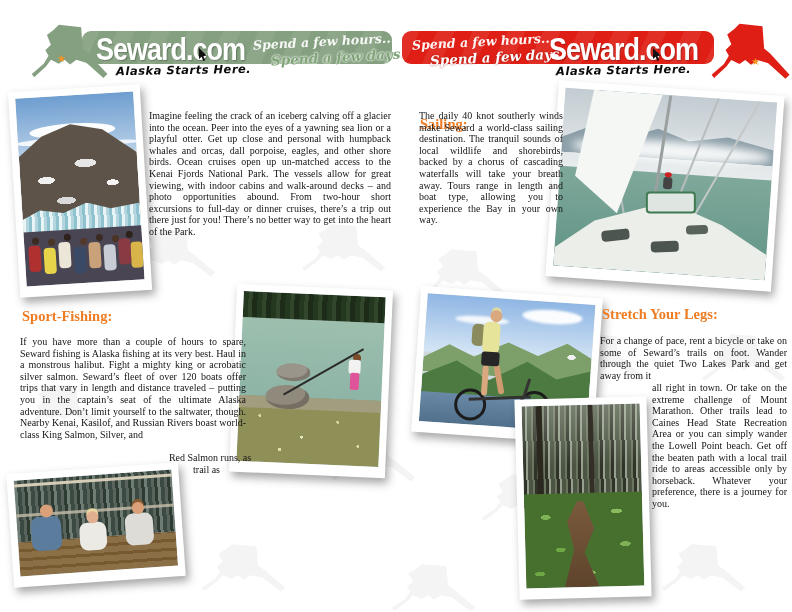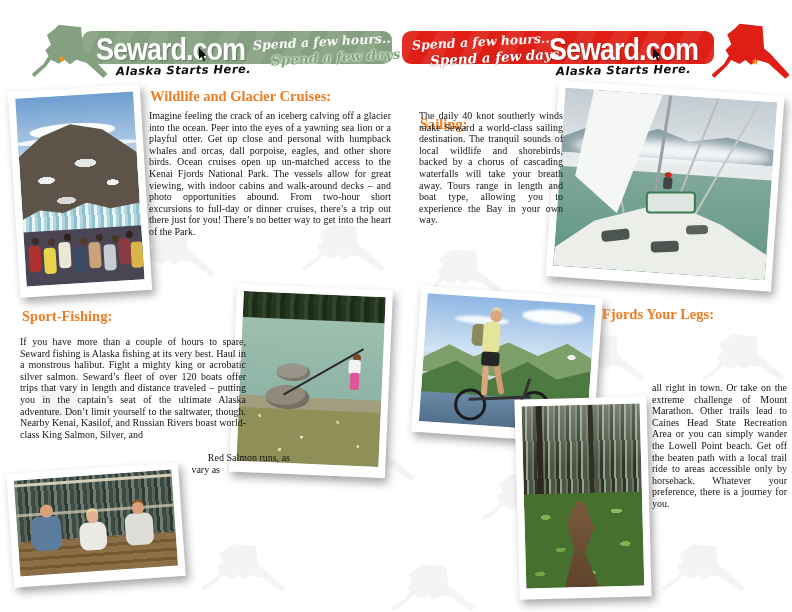--- a/index.html
+++ b/index.html
@@ -38,21 +38,21 @@
   .slogan-l{left:116px;top:63px;transform:rotate(-1deg);}
   .slogan-r{left:556px;top:63px;transform:rotate(-1deg);}
   .cursor{position:absolute;z-index:6;width:10px;height:14px;}
   .cursor-l{left:198px;top:48px;}
   .cursor-r{left:652px;top:48px;}
   
   .title{position:absolute;z-index:3;font-weight:bold;font-size:14.5px;color:#ee7c23;white-space:nowrap;}
   .body{position:absolute;z-index:3;font-size:10px;line-height:11.6px;text-align:justify;}
   .t-cruises{left:150px;top:88px;}  .b-cruises{left:149px;top:110px;width:242px;}
   .t-fishing{left:22px;top:308px;}  .b-fishing1{left:20px;top:336px;width:226px;}
-  .b-fishwrap1{left:162px;top:452px;width:128px;text-align:right;}
+  .b-fishwrap1{left:146px;top:452px;width:128px;text-align:center;}
   .b-fishwrap2{left:150px;top:464px;width:70px;text-align:right;}
   .b-fishing2{left:186px;top:476px;width:203px;}
   .t-sailing{left:420px;top:88px;margin-top:28px;}  .b-sailing{left:419px;top:110px;width:144px;}
   .t-legs{left:602px;top:306px;}    .b-legs1{left:600px;top:335px;width:187px;}
   .b-legs2{left:652px;top:382px;width:135px;}
   
   .pol{position:absolute;background:#fff;padding:7px 7px 11px 7px;
        box-shadow:3px 5px 9px rgba(60,60,60,.45);z-index:2;}
   .ph{position:relative;overflow:hidden;background:#cfd8dc;}
   .abs{position:absolute;}
@@ -220,40 +220,39 @@
       </svg>
   </div>
   <div class="slogan slogan-r">Alaska Starts Here.</div>
   <div class="alaska alaska-r">
     <svg viewBox="0 0 100 88">
         <path fill="#df1f16" d="M36,6 L64,9 L66,36 L73,42 L97,68 L92,73 L71,54 L58,50 L50,56 L43,50 L36,55 L26,50 L20,58 L5,72 L2,68 L17,55 L23,45 L19,38 L26,31 L21,19 L30,12 Z"></path>
       </svg>
   </div>
   <div class="star star-r">★</div>
 
-  <div class="title t-cruises">Wildlife and Glacier Cruises:</div>
   <div class="body b-cruises">Imagine feeling the crack of an iceberg calving off a glacier into the ocean.  Peer into the eyes of a yawning sea lion or a playful otter.  Get up close and personal with humpback whales and orcas, dall porpoise, eagles, and other shore birds.  Ocean cruises open up un-matched access to the Kenai Fjords National Park.  The vessels allow for great viewing, with indoor cabins and walk-around decks – and photo opportunities abound.  From two-hour short excursions to full-day or dinner cruises, there’s a trip out there just for you!  There’s no better way to get into the heart of the Park.</div>
 
   <div class="pol pol-glacier">
     <div class="ph ph-glacier">
       <div class="abs g-sky"></div>
       <div class="abs g-cloud"></div>
       <div class="abs g-mtn"></div>
       <div class="abs g-ice"></div>
       <div class="abs g-crowd">
         <div class="abs g-heads"></div>
         <div class="abs g-bodies"></div>
       </div>
     </div>
   </div>
 
   <div class="title t-fishing">Sport-Fishing:</div>
   <div class="body b-fishing1">If you have more than a couple of hours to spare, Seward fishing is Alaska fishing at its very best.  Haul in a monstrous halibut.  Fight a mighty king or acrobatic silver salmon.  Seward’s fleet of over 120 boats offer trips that vary in length and distance traveled – putting you in the captain’s seat of the ultimate Alaska adventure.  Don’t limit yourself to the saltwater, though.  Nearby Kenai, Kasilof, and Russian Rivers boast world-class King Salmon, Silver, and</div>
   <div class="body b-fishwrap1">Red Salmon runs, as</div>
-  <div class="body b-fishwrap2">vary as</div>
+  <div class="body b-fishwrap2">trail as</div>
 
   <div class="pol pol-river">
     <div class="ph ph-river">
       <div class="abs r-water"></div>
       <div class="abs r-trees"></div>
       <div class="abs r-bank"></div>
       <div class="abs r-gravel"></div>
       <div class="abs r-rock1"></div>
       <div class="abs r-rock2"></div>
       <div class="abs r-rod"></div>
@@ -295,21 +294,22 @@
       <div class="abs s-deck"></div>
       <div class="abs s-cockpit"></div>
       <div class="abs s-person"></div>
       <div class="abs s-hat"></div>
       <div class="abs s-win1"></div>
       <div class="abs s-win2"></div>
       <div class="abs s-win3"></div>
     </div>
   </div>
 
-  <div class="title t-legs">Fjords Your Legs:</div>
+  <div class="title t-legs">Stretch Your Legs:</div>
+  <div class="body b-legs1">For a change of pace, rent a bicycle or take on some of Seward’s trails on foot.  Wander through the quiet Two Lakes Park and get away from it</div>
   <div class="body b-legs2">all right in town.  Or take on the extreme challenge of Mount Marathon.  Other trails lead to Caines Head State Recreation Area or you can simply wander the Lowell Point beach.  Get off the beaten path with a local trail ride to areas accessible only by horseback.  Whatever your preference, there is a journey for you.</div>
 
   <div class="pol pol-bike">
     <div class="ph ph-bike">
       <div class="abs k-sky"></div>
       <div class="abs k-cloud"></div>
       <div class="abs k-ridgefar"></div>
       <div class="abs k-ridge"></div>
       <div class="abs k-lake"></div>
       <div class="abs k-wheel k-w1"></div>

